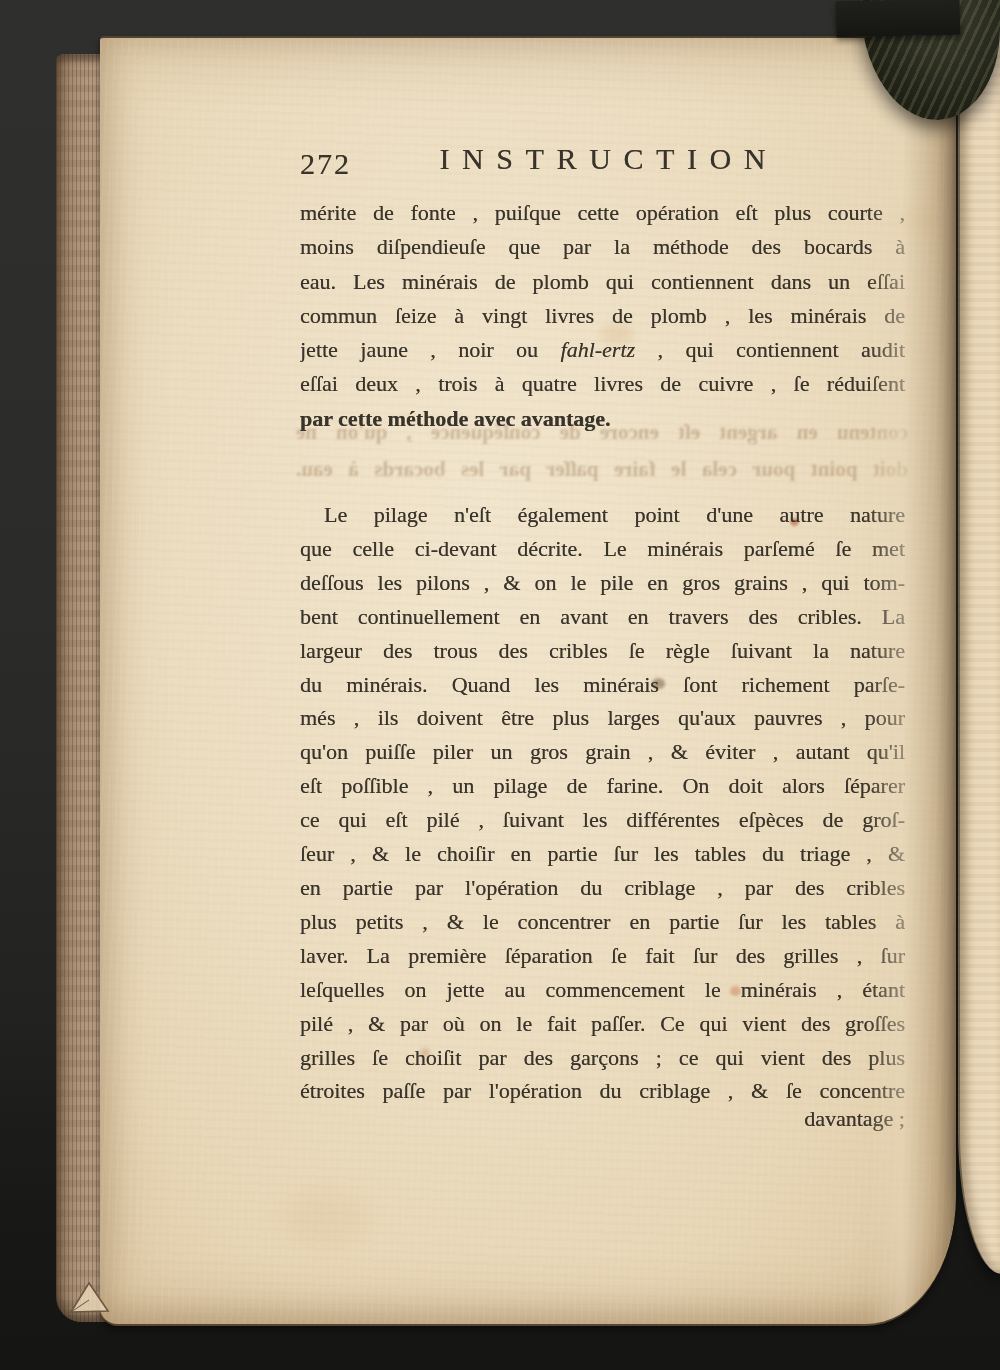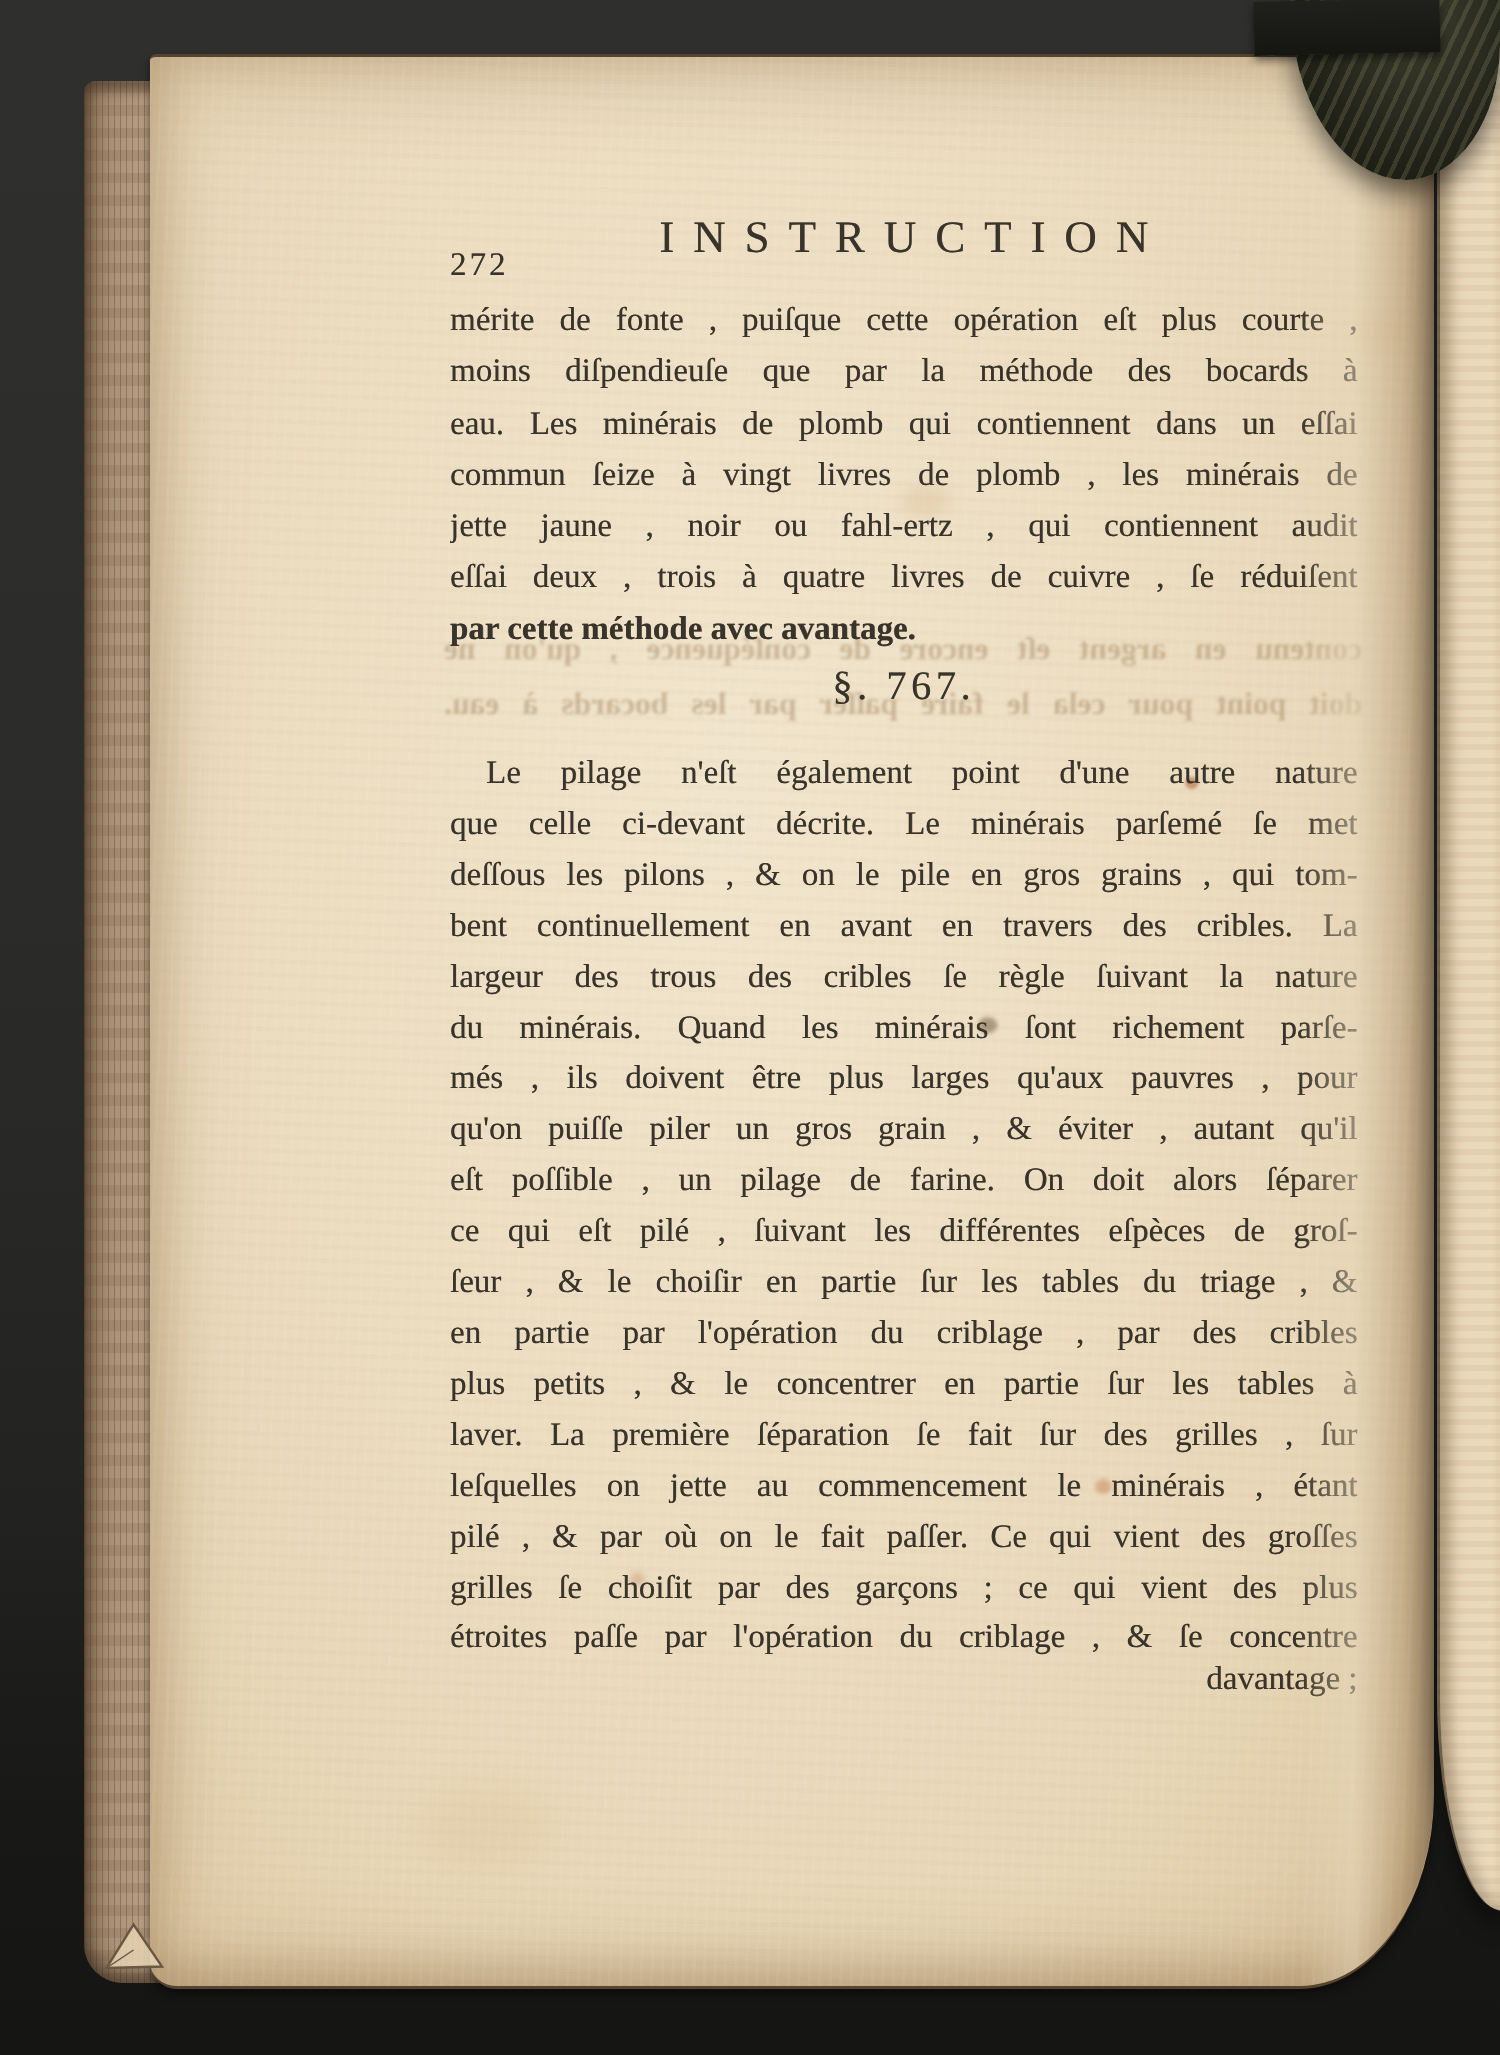--- a/index.html
+++ b/index.html
@@ -81,36 +81,36 @@
   .s2{left:500px;top:285px;width:34px;height:22px;background:#d8b488;opacity:.3;filter:blur(5px);}
   .s3{left:552px;top:640px;width:13px;height:11px;background:#6e5538;opacity:.5;filter:blur(1.5px);}
   .s4{left:630px;top:948px;width:11px;height:10px;background:#c07a4e;opacity:.45;filter:blur(1.5px);}
   .s5{left:180px;top:1150px;width:90px;height:60px;background:#d9bd92;opacity:.25;filter:blur(12px);}
   .s6{left:800px;top:170px;width:40px;height:26px;background:#d5ae7e;opacity:.22;filter:blur(8px);}
   .s7{left:320px;top:1010px;width:10px;height:9px;background:#b97f54;opacity:.35;filter:blur(2px);}
 
   
   .ink{color:#39342b;text-shadow:.2px .2px .4px rgba(52,42,30,.65);}
   .header{position:absolute;left:200px;top:104px;width:605px;height:40px;}
-  .pagenum{position:absolute;left:0;top:5px;font-size:22px;letter-spacing:2px;margin-top:16px;}
+  .pagenum{position:absolute;left:0;top:5px;font-size:30px;letter-spacing:2px;}
   .running{display:block;text-align:center;font-size:30px;letter-spacing:.42em;padding-left:.42em;font-family:Liberation Serif, serif;}
 
   .ghost{position:absolute;left:196px;width:612px;transform:scaleX(-1);
          color:#96744e;opacity:.40;filter:blur(1.2px);font-weight:bold;font-size:21px;
          text-align:justify;text-align-last:justify;overflow:hidden;white-space:nowrap;}
   .g1{top:382px;}
   .g2{top:419px;}
 
   .col{position:absolute;left:200px;width:605px;font-size:22px;}
   .p1{top:158px;line-height:34.3px;}
   .p2{top:460px;line-height:33.9px;}
   .line{text-align:justify;text-align-last:justify;overflow:hidden;}
   .lastline{text-align-last:left;font-weight:bold;}
   .indent{padding-left:24px;}
-  .it{}
+  .it{font-style:italic;}
   .sectionhead{position:absolute;left:200px;top:404px;width:605px;
                text-align:center;font-size:27px;letter-spacing:3px;}
   .catchline{position:absolute;left:200px;top:1068px;width:605px;
              text-align:right;font-size:22px;}
 </style>
 </head>
 <body>
 
 <div class="scene">
 
@@ -137,21 +137,20 @@
     <div class="col p1 ink">
       <div class="line">mérite de fonte , puiſque cette opération eſt plus courte ,</div>
       <div class="line">moins diſpendieuſe que par la méthode des bocards à</div>
       <div class="line">eau. Les minérais de plomb qui contiennent dans un eſſai</div>
       <div class="line">commun ſeize à vingt livres de plomb , les minérais de</div>
       <div class="line"><span>jette jaune , noir ou </span><span class="it">fahl-ertz</span><span> , qui contiennent audit</span></div>
       <div class="line">eſſai deux , trois à quatre livres de cuivre , ſe réduiſent</div>
       <div class="line lastline">par cette méthode avec avantage.</div>
     </div>
 
-    <div class="sectionhead ink">§. 767.</div>
 
     <div class="col p2 ink">
       <div class="line indent">Le pilage n'eſt également point d'une autre nature</div>
       <div class="line">que celle ci-devant décrite. Le minérais parſemé ſe met</div>
       <div class="line">deſſous les pilons , &amp; on le pile en gros grains , qui tom-</div>
       <div class="line">bent continuellement en avant en travers des cribles. La</div>
       <div class="line">largeur des trous des cribles ſe règle ſuivant la nature</div>
       <div class="line">du minérais. Quand les minérais ſont richement parſe-</div>
       <div class="line">més , ils doivent être plus larges qu'aux pauvres , pour</div>
       <div class="line">qu'on puiſſe piler un gros grain , &amp; éviter , autant qu'il</div>

